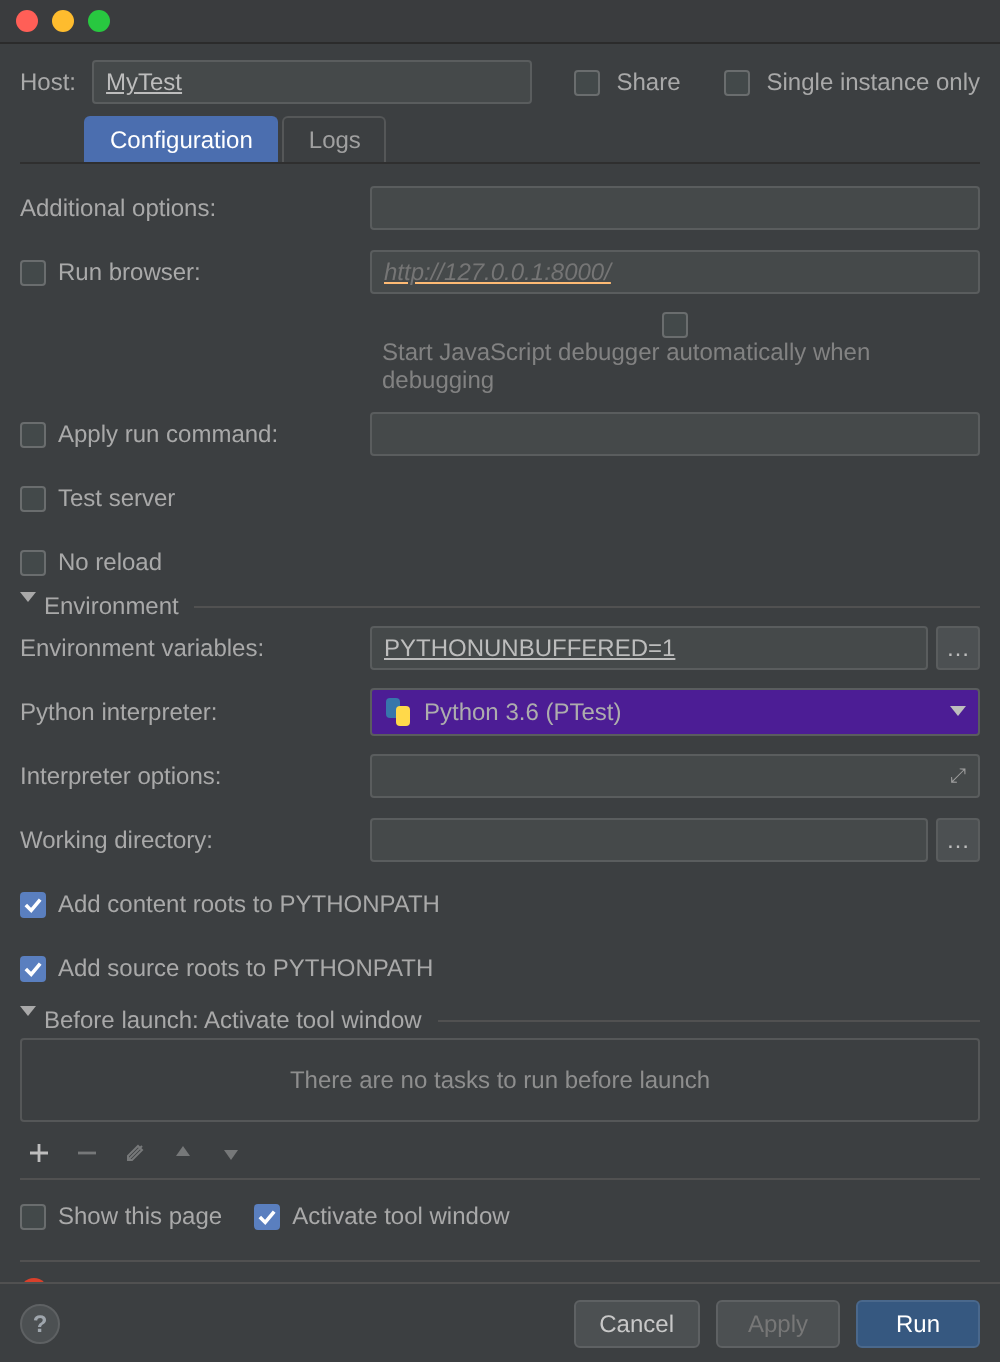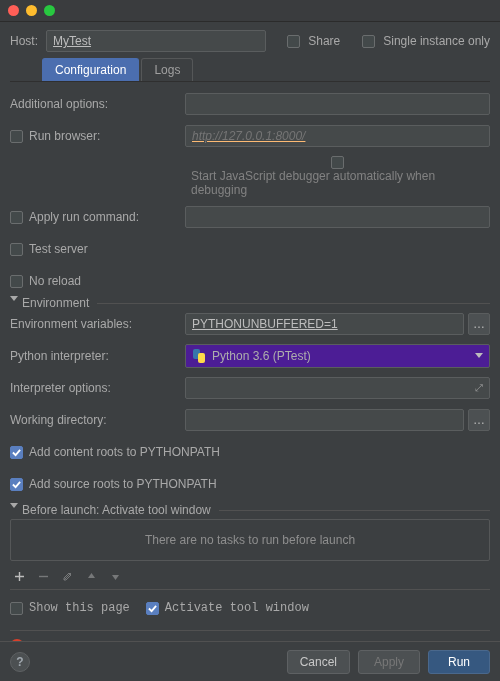--- a/index.html
+++ b/index.html
@@ -309,21 +309,21 @@
           <path d="M4.5 1 L8 6 L1 6 Z" fill="#bdbdbd"></path>
         </svg>
       </div>
     <div class="tb-btn dim">
         <svg width="9" height="9" viewBox="0 0 9 9">
           <path d="M4.5 8 L8 3 L1 3 Z" fill="#bdbdbd"></path>
         </svg>
       </div>
   </div>
 
-  <div class="form-row" style="gap:6px;margin-top:6px;font-family:Liberation Mono, monospace;">
+  <div class="form-row" style="gap:6px;margin-top:6px;">
     <span class="cb"></span>
     <span class="lbl">Show this page</span>
     <span style="width:4px"></span>
     <span class="cb checked">
         <svg viewBox="0 0 10 10">
           <path d="M1 5 L4 8 L9 2" stroke="#fff" stroke-width="2" fill="none"></path>
         </svg>
       </span>
     <span class="lbl">Activate tool window</span>
   </div>

